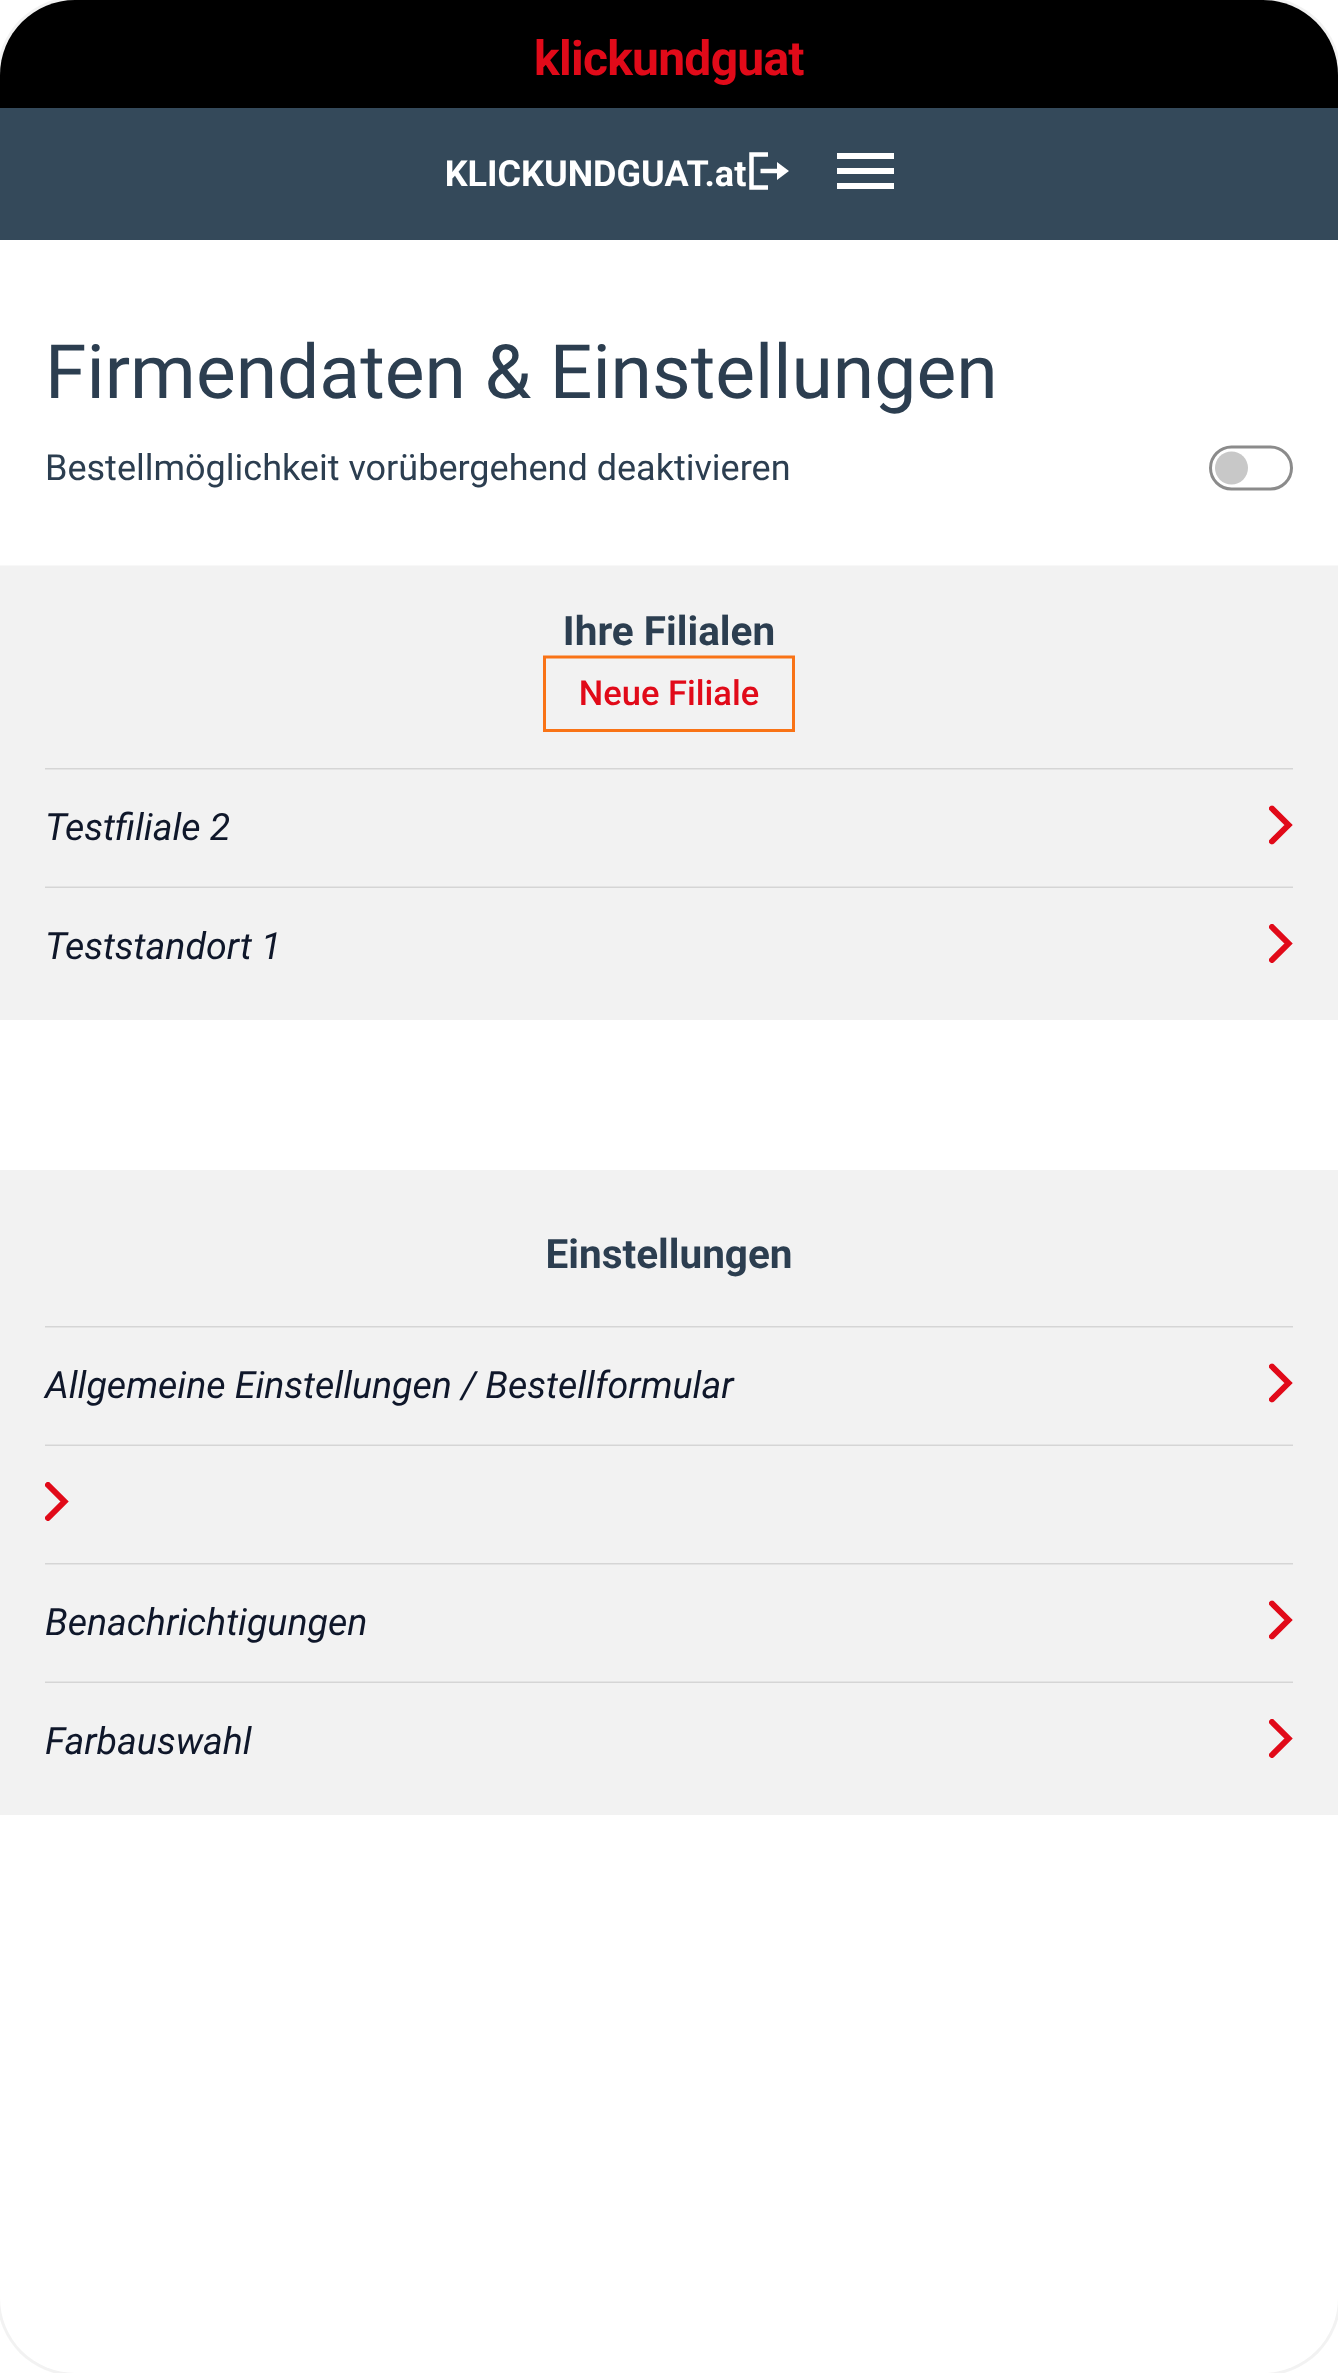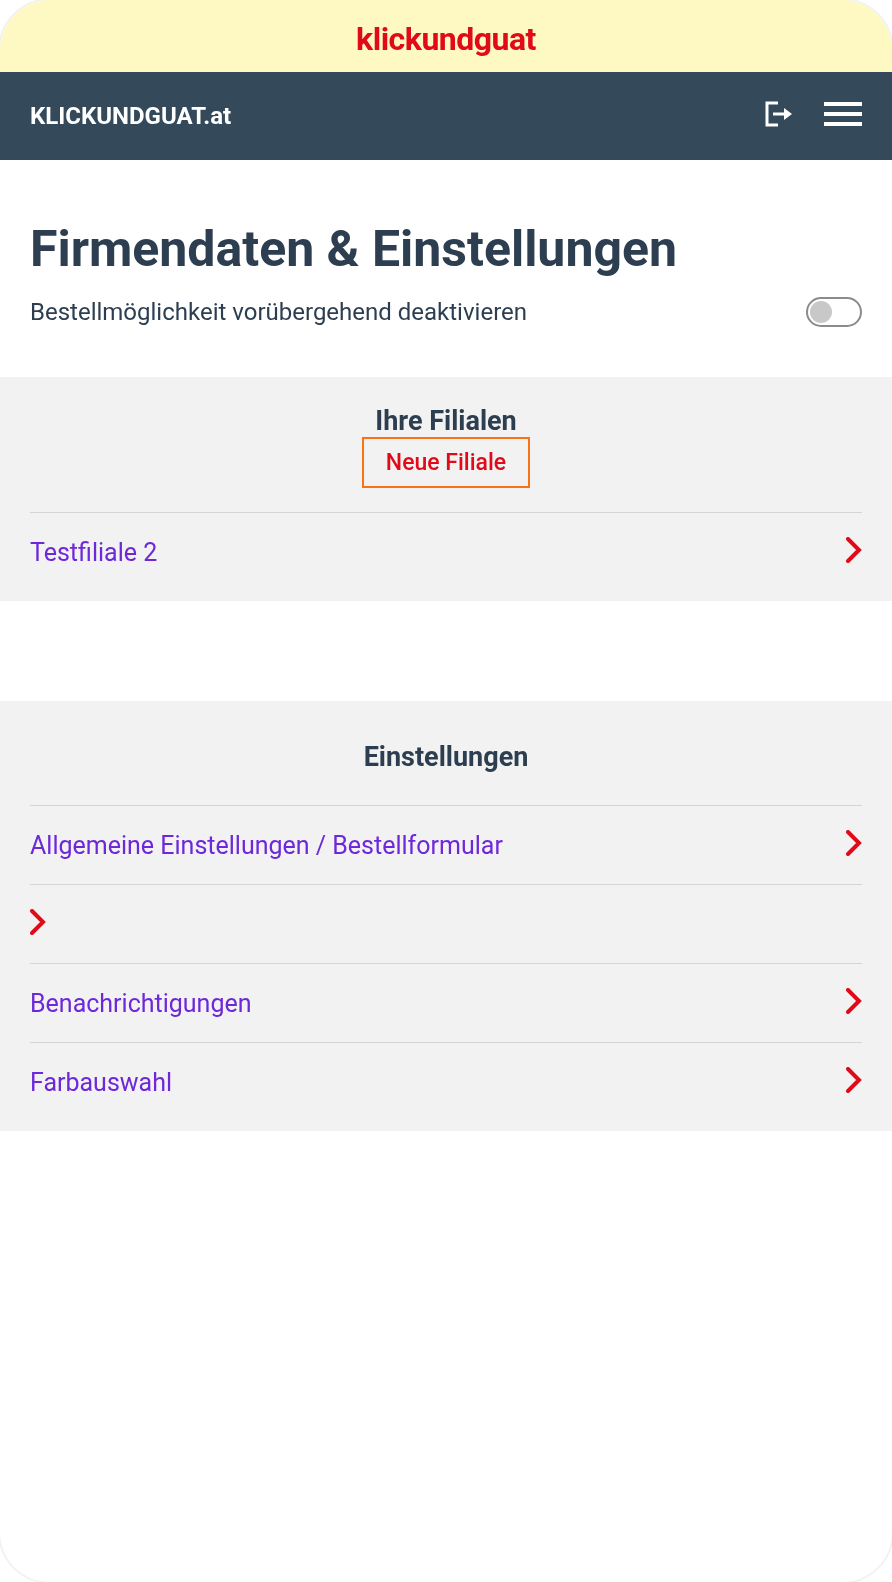--- a/index.html
+++ b/index.html
@@ -17,35 +17,35 @@
     .phone-frame {
       width: 100%;
       height: 100%;
       border-radius: 50px;
       overflow: hidden;
       background: #ffffff;
       box-shadow: 0 0 0 2px rgba(0,0,0,0.05);
       position: relative;
     }
     .brand-header {
-      background: #fef9c3;
+      background: #000000;
       padding: 20px 0 14px 0;
       text-align: center;
     }
     .brand-logo {
       color: #e10a19;
       font-weight: 700;
       font-size: 32px;
       letter-spacing: -0.5px;
     }
     .nav-bar {
       background: #34495a;
       display: flex;
       align-items: center;
-      justify-content: space-between;
+      justify-content: center;
       padding: 28px 30px;
     }
     .nav-domain {
       color: #ffffff;
       font-weight: 700;
       font-size: 24px;
     }
     .nav-icons {
       display: flex;
       align-items: center;
@@ -55,21 +55,21 @@
       color: #ffffff;
       cursor: pointer;
     }
     .main-content {
       background: #ffffff;
       padding: 60px 30px 50px 30px;
     }
     .page-title {
       color: #2c3e50;
       font-size: 50px;
-      font-weight: 700;
+      font-weight: 400;
       line-height: 1.18;
       margin-bottom: 18px;
     }
     .toggle-row {
       display: flex;
       align-items: center;
       justify-content: flex-start;
       gap: 20px;
     }
     .toggle-label {
@@ -125,23 +125,24 @@
     }
     .list-item {
       display: flex;
       align-items: center;
       justify-content: space-between;
       padding: 24px 0;
       border-top: 1px solid #d5d5d5;
       cursor: pointer;
     }
     .list-item-label {
-      color: #6d28d9;
+      color: #0f172a;
       font-size: 25px;
       font-weight: 400;
+      font-style: italic;
     }
     .chevron-right {
       color: #e10a19;
       flex-shrink: 0;
     }
     .white-gap {
       height: 100px;
       background: #ffffff;
     }
     .section-settings {
@@ -197,20 +198,28 @@
       <button class="new-button">Neue Filiale</button>
     </div>
     <div class="list-item">
       <div class="list-item-label">Testfiliale 2</div>
       <span class="chevron-right">
         <svg width="16" height="26" viewBox="0 0 16 26">
             <path d="M2 2 L13 13 L2 24" stroke="#e10a19" stroke-width="4" fill="none" stroke-linecap="round"></path>
           </svg>
       </span>
     </div>
+    <div class="list-item">
+      <div class="list-item-label">Teststandort 1</div>
+      <span class="chevron-right">
+        <svg width="16" height="26" viewBox="0 0 16 26">
+            <path d="M2 2 L13 13 L2 24" stroke="#e10a19" stroke-width="4" fill="none" stroke-linecap="round"></path>
+          </svg>
+      </span>
+    </div>
   </div>
 
   <div class="white-gap"></div>
 
   <div class="section section-settings">
     <div class="section-header">
       <div class="section-title">Einstellungen</div>
     </div>
     <div class="list-item">
       <div class="list-item-label">Allgemeine Einstellungen / Bestellformular</div>

